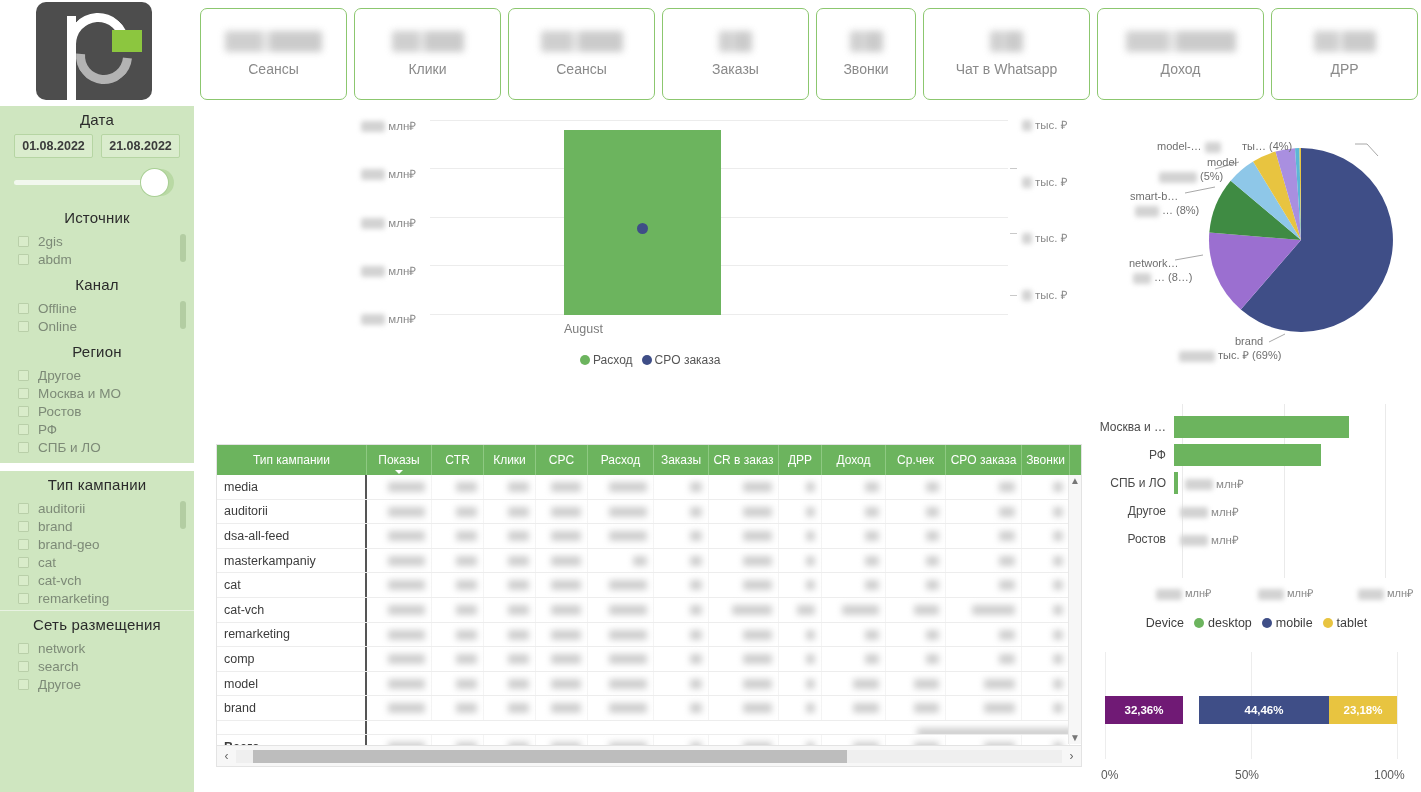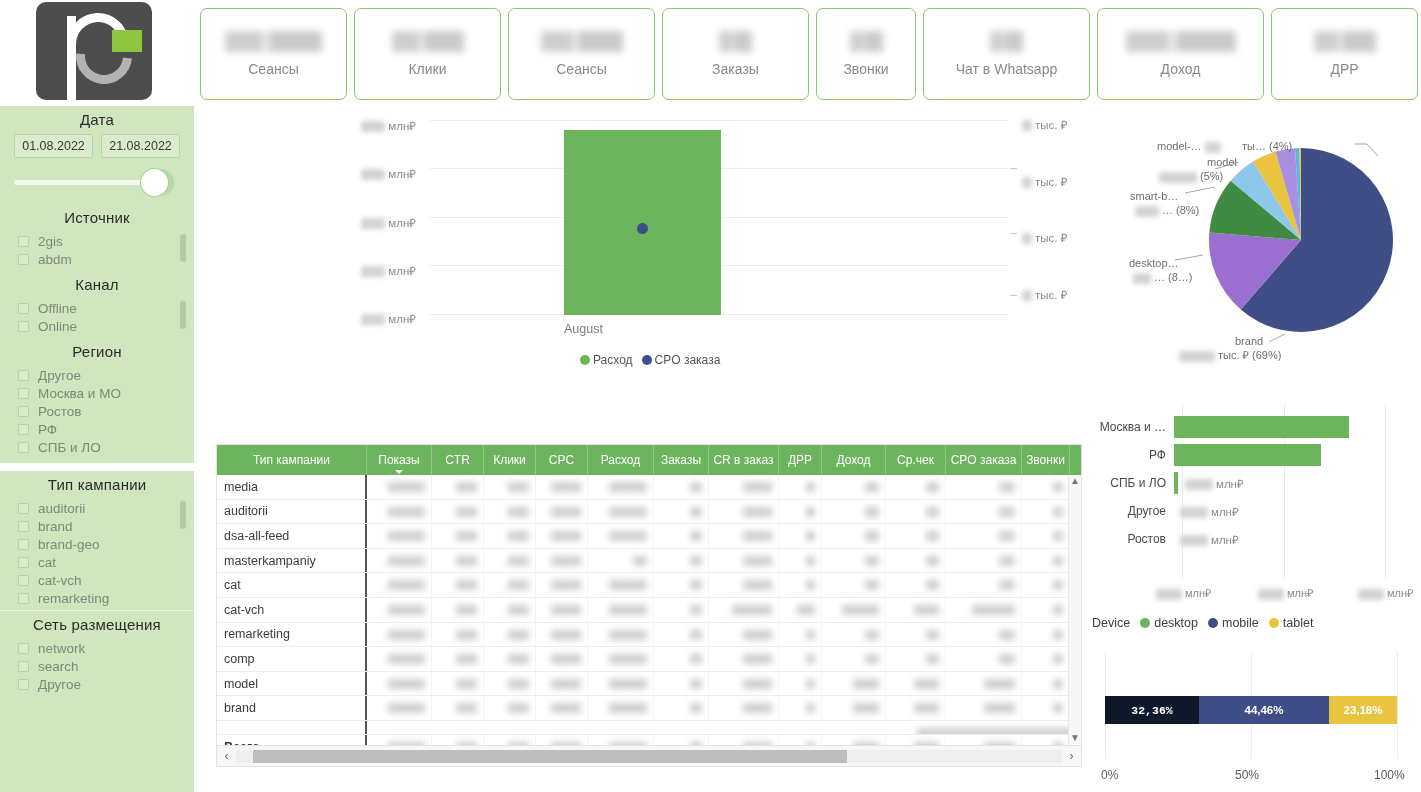--- a/index.html
+++ b/index.html
@@ -38,21 +38,21 @@
     background: #8cc63f;
   }
 
   
   .sidebar { position: absolute; left: 0; top: 106px; width: 194px; height: 686px; }
   .filt-block { background: #cfe6c0; position: relative; }
   .filt-title {
     text-align: center; font-size: 15px; color: #2b2b2b;
     padding: 5px 0 6px 0; letter-spacing: .2px;
   }
-  .date-row { display: flex; gap: 8px; padding: 0 14px; }
+  .date-row { display: flex; gap: 8px; padding: 0 14px; font-weight: bold; }
   .date-box {
     flex: 1; background: #daeccd; border: 1px solid #b6d5a3;
     font-size: 12.5px; color: #3b3b3b; text-align: center;
     padding: 4px 0; border-radius: 2px;
   }
   .slider-wrap { position: relative; height: 34px; margin: 8px 14px 2px 14px; }
   .slider-track {
     position: absolute; left: 0; right: 10px; top: 14px; height: 5px;
     background: #f2f8ee; border-radius: 3px;
   }
@@ -176,21 +176,21 @@
   .reg-name {
     width: 82px; text-align: right; font-size: 12px; color: #4a4a4a;
     padding-right: 8px; white-space: nowrap;
   }
   .reg-bar { height: 22px; background: #6cb45e; }
   .reg-vgrid { position: absolute; top: 0; bottom: 22px; width: 1px; background: #eaeaea; }
   .reg-ax { position: absolute; bottom: 0; font-size: 11px; color: #8b8b8b; white-space: nowrap; }
 
   
   .dev-wrap { position: absolute; left: 1092px; top: 616px; width: 329px; height: 176px; }
-  .dev-legend { display: flex; align-items: center; gap: 4px; font-size: 12.5px; color: #3d3d3d; }
+  .dev-legend { display: flex; align-items: center; gap: 4px; font-size: 12.5px; color: #3d3d3d; justify-content: center; }
   .dev-legend .lg-dot { margin-left: 6px; }
   .dev-plot { position: absolute; left: 13px; top: 36px; right: 6px; height: 107px; }
   .dev-vgrid { position: absolute; top: 0; bottom: 0; width: 1px; background: #ededed; }
   .dev-bar {
     position: absolute; top: 44px; height: 28px; display: flex;
     align-items: center; justify-content: center;
     color: #fff; font-size: 11.5px; font-weight: bold;
   }
   .dev-ax { position: absolute; font-size: 12px; color: #5a5a5a; }
 </style>
@@ -460,21 +460,21 @@
     <div class="pie-lbl" style="left:32px;top:58px;">
       <span class="blurnum" style="width:38px;"></span><span>(5%)</span>
     </div>
     <div class="pie-lbl" style="left:3px;top:78px;">
       <span>smart-b…</span>
     </div>
     <div class="pie-lbl" style="left:8px;top:92px;">
       <span class="blurnum" style="width:24px;"></span><span>… (8%)</span>
     </div>
     <div class="pie-lbl" style="left:2px;top:145px;">
-      <span>desktop…</span>
+      <span>network…</span>
     </div>
     <div class="pie-lbl" style="left:6px;top:159px;">
       <span class="blurnum" style="width:18px;"></span><span>… (8…)</span>
     </div>
     <div class="pie-lbl" style="left:108px;top:223px;">
       <span>brand</span>
     </div>
     <div class="pie-lbl" style="left:52px;top:237px;">
       <span class="blurnum" style="width:36px;"></span><span>тыс. ₽ (69%)</span>
     </div>
@@ -739,21 +739,21 @@
       <span>mobile</span>
       <span class="lg-dot" style="background:#e8c440;"></span>
       <span>tablet</span>
     </div>
 
     <div class="dev-plot">
       <div class="dev-vgrid" style="left:0;"></div>
       <div class="dev-vgrid" style="left:146px;"></div>
       <div class="dev-vgrid" style="left:292px;"></div>
 
-      <div class="dev-bar" style="left:0;width:94px;background:#0f172a;font-family:Liberation Mono, monospace;">
+      <div class="dev-bar" style="left:0;width:78px;background:#701a75;">
         <span>32,36%</span>
       </div>
       <div class="dev-bar" style="left:94px;width:130px;background:#3f4e87;">
         <span>44,46%</span>
       </div>
       <div class="dev-bar" style="left:224px;width:68px;background:#e8c440;">
         <span>23,18%</span>
       </div>
     </div>
 

